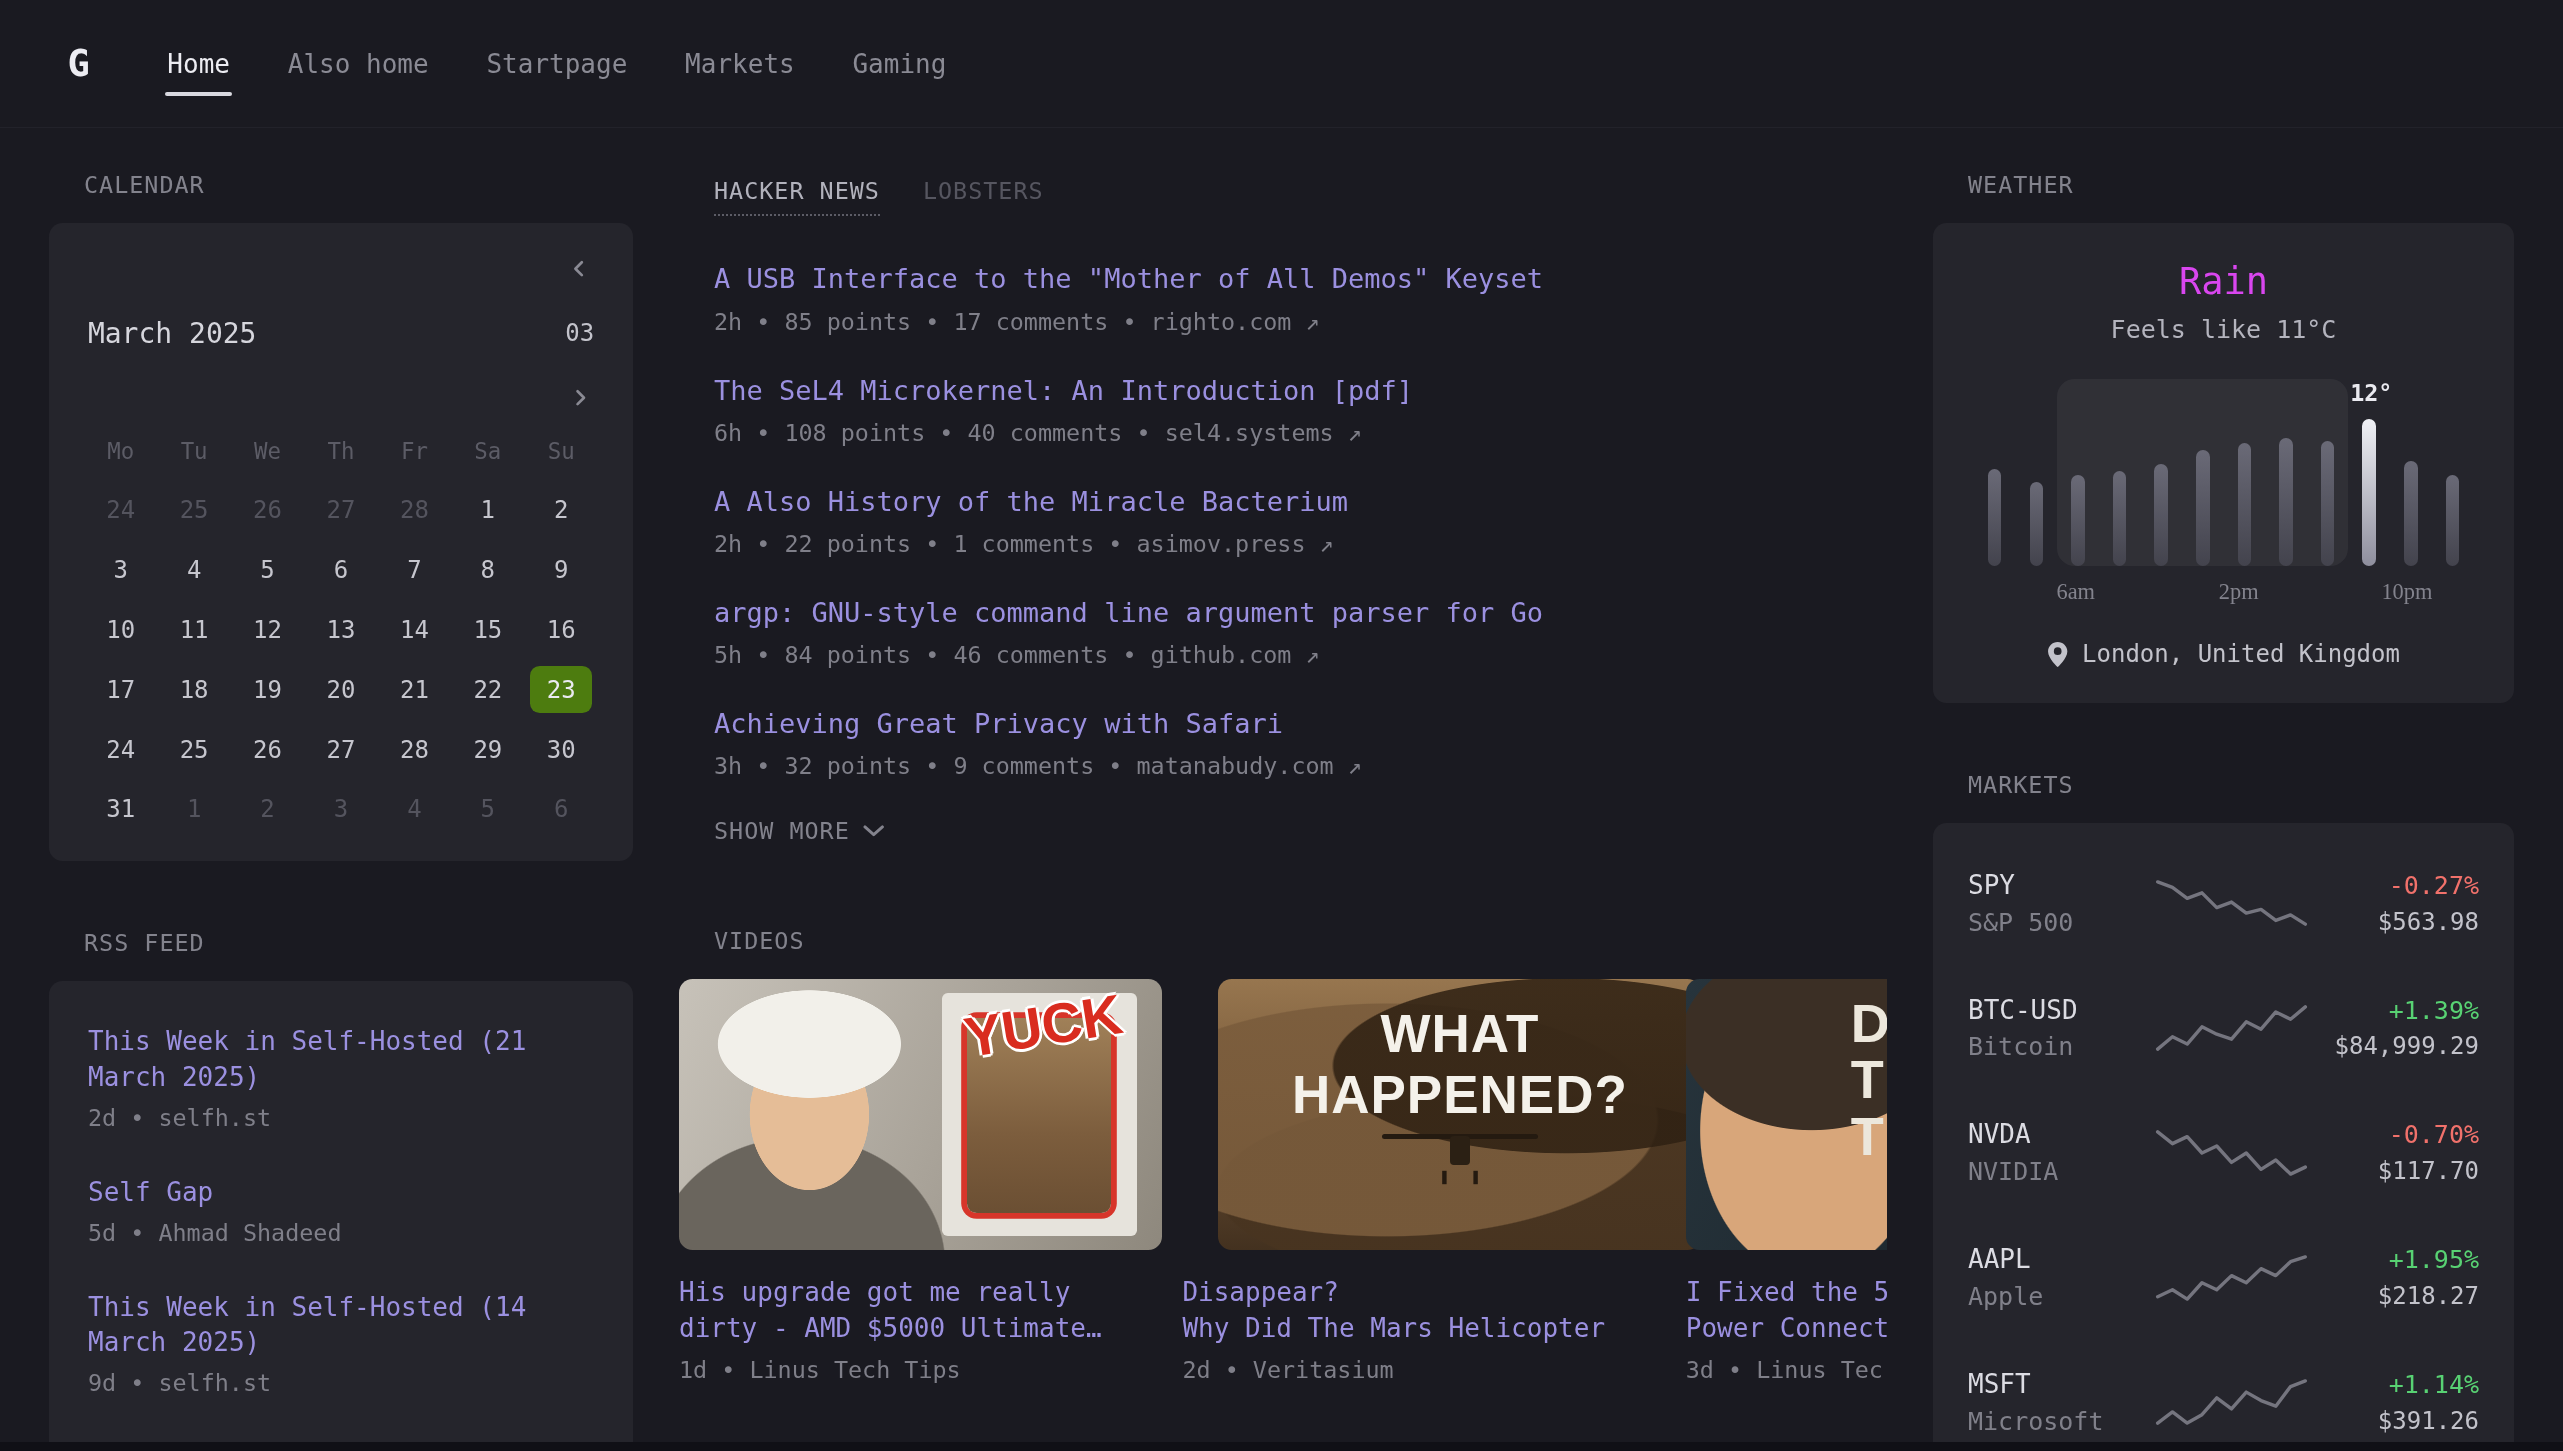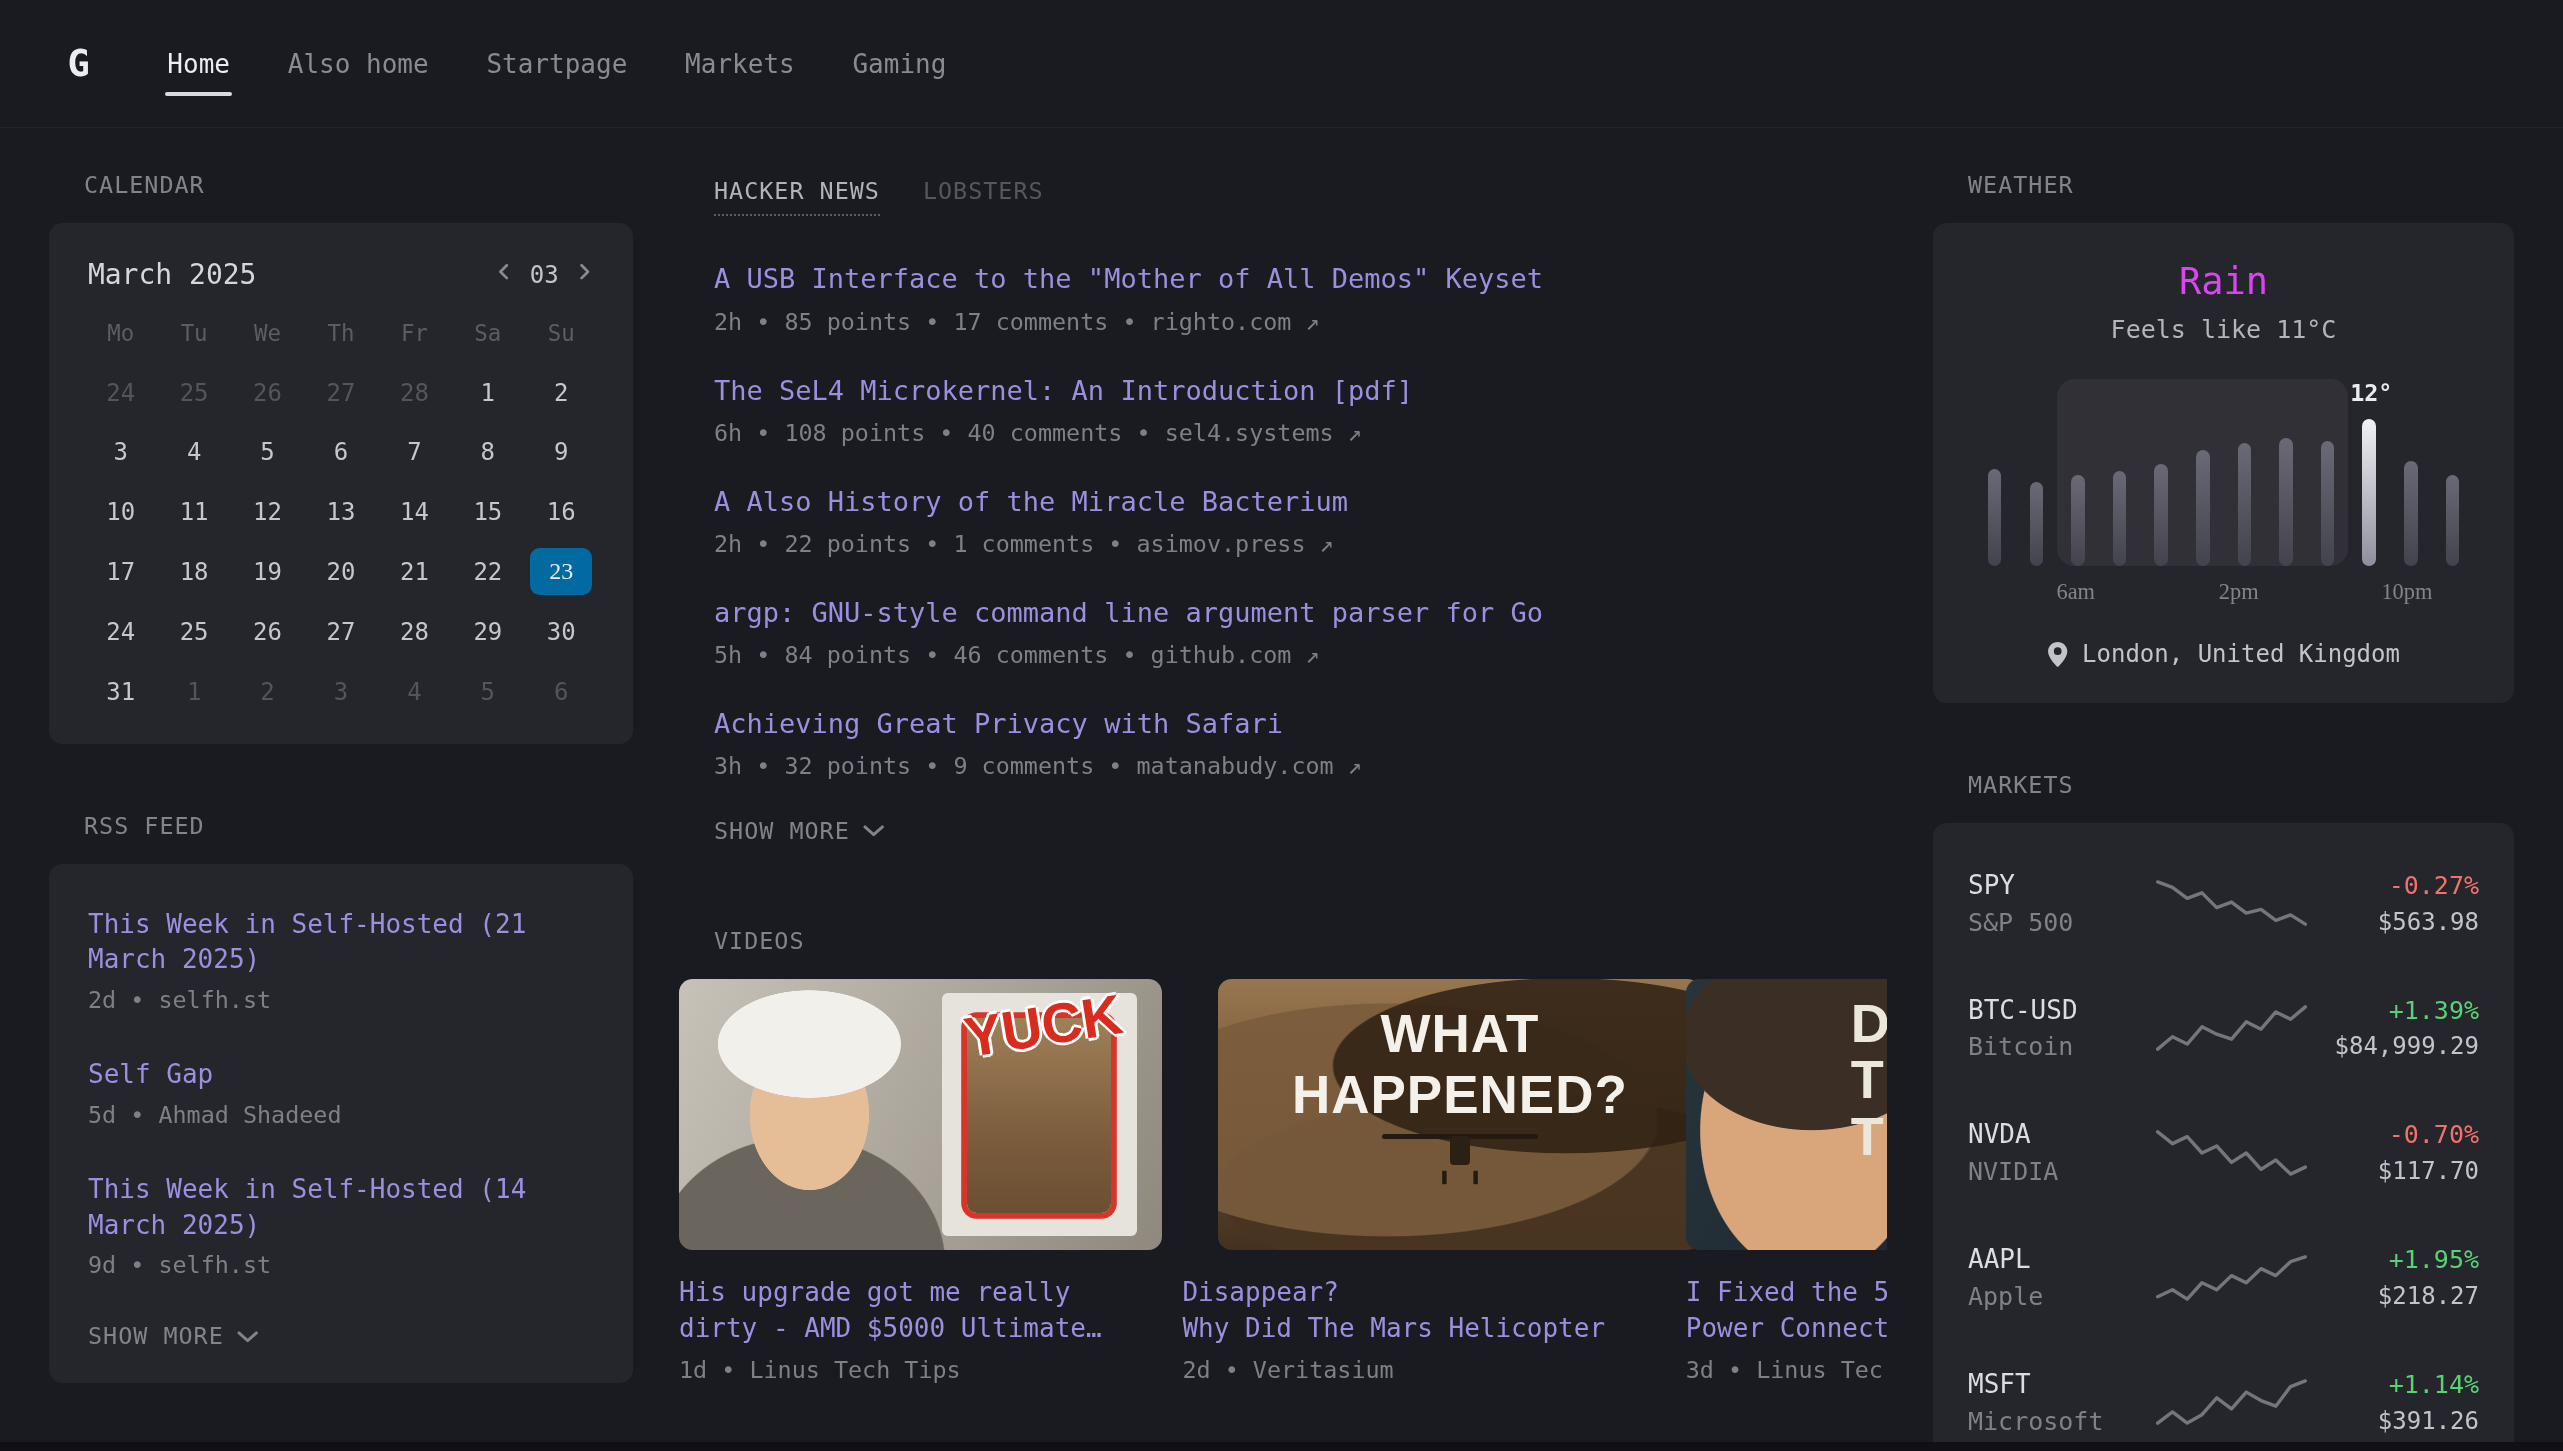--- a/index.html
+++ b/index.html
@@ -29,31 +29,31 @@
   .widget { margin-bottom:68px; }
   .widget-title { font-size:23.4px; font-weight:normal; color:#83838d; margin:0 0 24px 35px;
             letter-spacing:1px; }
   .card { background:#25252c; border-radius:13.6px; }
   .meta { color:#7f7f89; font-size:23.4px; }
 
   
   .cal-card { padding:35px 35px 25px; }
   .cal-head { display:flex; justify-content:space-between; align-items:center; margin:0 3.9px 19.5px; }
   .cal-month { font-size:28px; color:#d6d6dd; }
-  .cal-controls { display:flex; gap:14px; }
+  .cal-controls { display:flex; align-items:center; gap:40px;flex-direction:column; }
   .cal-chev { display:flex; cursor:pointer; color:#8a8a94; }
   .cal-monthnum { font-size:24px; color:#c3c3cb; }
   .cal-grid { display:grid; grid-template-columns:repeat(7,1fr); row-gap:5.8px; }
   .cal-wd { font-size:22.4px; color:#5c5c66; text-align:center; padding:9.7px 0 13.6px; }
   .cal-day { height:54px; display:flex; align-items:center; justify-content:center;
             font-size:24px; color:#c6c6ce; }
   .cal-day.dim { color:#54545e; }
   .cal-day .d { display:flex; align-items:center; justify-content:center; width:62px; height:47px;
             border-radius:9.7px; }
-  .cal-day .d.sel { background:#0369a1; color:#eaeaf0;font-family:Liberation Serif, serif; }
+  .cal-day .d.sel { background:#4d7c0f; color:#eaeaf0; }
 
   
   .rss-card { padding:43px 39px 33px; }
   .rss-item { margin-bottom:43px; }
   .rss-title { font-size:26px; line-height:1.38; color:#9b90e0; cursor:pointer; }
   .rss-item .meta { margin-top:7.8px; }
   .show-more { display:flex; align-items:center; gap:13.6px; color:#83838d; font-size:23.4px;
             cursor:pointer; letter-spacing:1px; }
 
   

